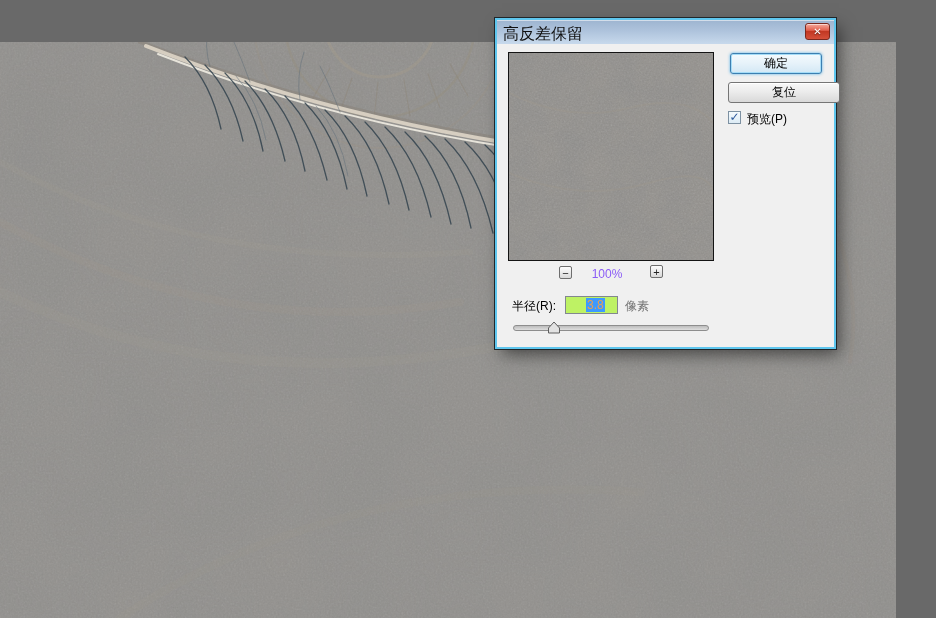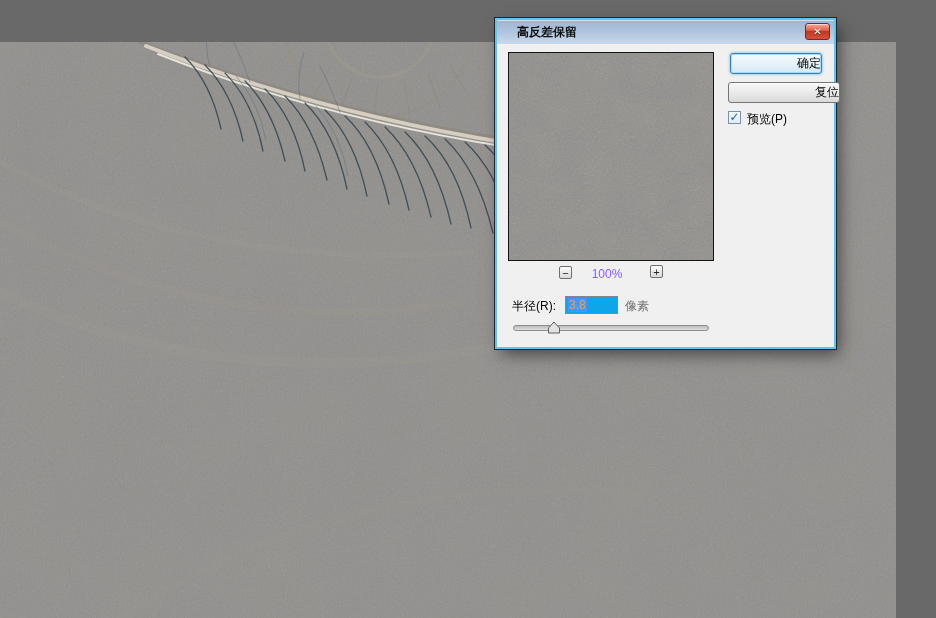--- a/index.html
+++ b/index.html
@@ -9,49 +9,49 @@
   
   .canvas-wrap{position:absolute;left:0;top:42px;width:896px;height:576px;background:#8f8e8c;overflow:hidden;}
   .canvas-wrap svg{display:block;}
 
   
   .dialog{position:absolute;left:497px;top:20px;width:337px;height:327px;background:#f0f0f0;
           box-shadow:0 0 0 2px #5ec6ee,0 0 0 3px #20262a,5px 7px 16px rgba(0,0,0,.55);}
   .titlebar{position:absolute;left:0;top:0;width:100%;height:24px;
             background:linear-gradient(180deg,#9db4d0 0%,#aec3dc 45%,#c7d9ec 100%);
             box-shadow:inset 0 1px 0 rgba(255,255,255,.55);}
-  .title{position:absolute;left:20px;top:4px;font-size:12px;color:#101010;font-weight:bold;}
+  .title{position:absolute;left:6px;top:4px;font-size:16px;color:#101010;}
   .close-btn{position:absolute;left:308px;top:3px;width:25px;height:17px;border-radius:3px;
              border:1px solid #7a291f;cursor:default;
              background:linear-gradient(180deg,#f5aa9d 0%,#e2604e 42%,#c23823 50%,#d5503a 100%);
              box-shadow:inset 0 1px 0 rgba(255,255,255,.55);}
   .close-glyph{display:block;text-align:center;font-size:10px;font-weight:bold;color:#fff;line-height:15px;
                text-shadow:0 1px 1px rgba(0,0,0,.5);}
 
   .preview-frame{position:absolute;left:11px;top:32px;width:206px;height:209px;border:1px solid #141414;
                  background:#8f8e8c;overflow:hidden;}
 
   .sq-btn{position:absolute;width:13px;height:13px;border:1px solid #6e6e6e;border-radius:2px;
           background:linear-gradient(180deg,#fdfdfd,#d8d8d8);font-size:11px;line-height:10px;
           text-align:center;color:#222;padding:0;}
   .zoom-out{left:62px;top:246px;}
   .zoom-in{left:153px;top:245px;}
   .zoom-level{position:absolute;left:85px;top:247px;width:50px;text-align:center;font-size:12px;color:#8b5cf6;}
 
   .radius-label{position:absolute;left:15px;top:278px;font-size:12px;color:#000;}
   .radius-field{position:absolute;left:68px;top:276px;width:53px;height:18px;border:1px solid #82878f;
-                background:#0ea5e9;font-size:12px;line-height:16px;padding-left:2px;cursor:text;}
+                background:#bef264;font-size:12px;line-height:16px;padding-left:20px;cursor:text;}
   .radius-field .sel{background:#3d9aff;color:#ef9f4e;padding:0 1px;}
   .radius-unit{position:absolute;left:128px;top:278px;font-size:12px;color:#737373;}
 
   .slider-track{position:absolute;left:16px;top:305px;width:196px;height:6px;border:1px solid #8d8d8d;
                 border-radius:3px;background:linear-gradient(180deg,#bdbdbd,#dedede);}
   .slider-thumb{position:absolute;left:49px;top:301px;width:16px;height:13px;}
 
-  .btn{position:absolute;border-radius:3px;font-size:12px;color:#000;text-align:right;padding:0;}
+  .btn{position:absolute;border-radius:3px;font-size:12px;color:#000;text-align:center;padding:0;}
   .ok-btn{left:233px;top:33px;width:92px;height:21px;border:1px solid #3c7fb1;
           background:linear-gradient(180deg,#f3fafe 0%,#e8f3fa 45%,#d3e8f5 100%);
           box-shadow:inset 0 0 0 1px #a5dcf7,0 0 3px rgba(70,170,230,.9);}
   .reset-btn{left:231px;top:62px;width:112px;height:21px;border:1px solid #757575;
           background:linear-gradient(180deg,#f7f7f7 0%,#ececec 45%,#d9d9d9 100%);
           box-shadow:inset 0 1px 0 #fff;}
 
   .checkbox{position:absolute;left:231px;top:91px;width:13px;height:13px;border:1px solid #7d91a2;
             background:linear-gradient(180deg,#f4fafd,#dcebf5);cursor:default;}
   .checkbox .check{display:block;font-size:12px;font-weight:bold;color:#2b579a;line-height:11px;text-align:center;}

